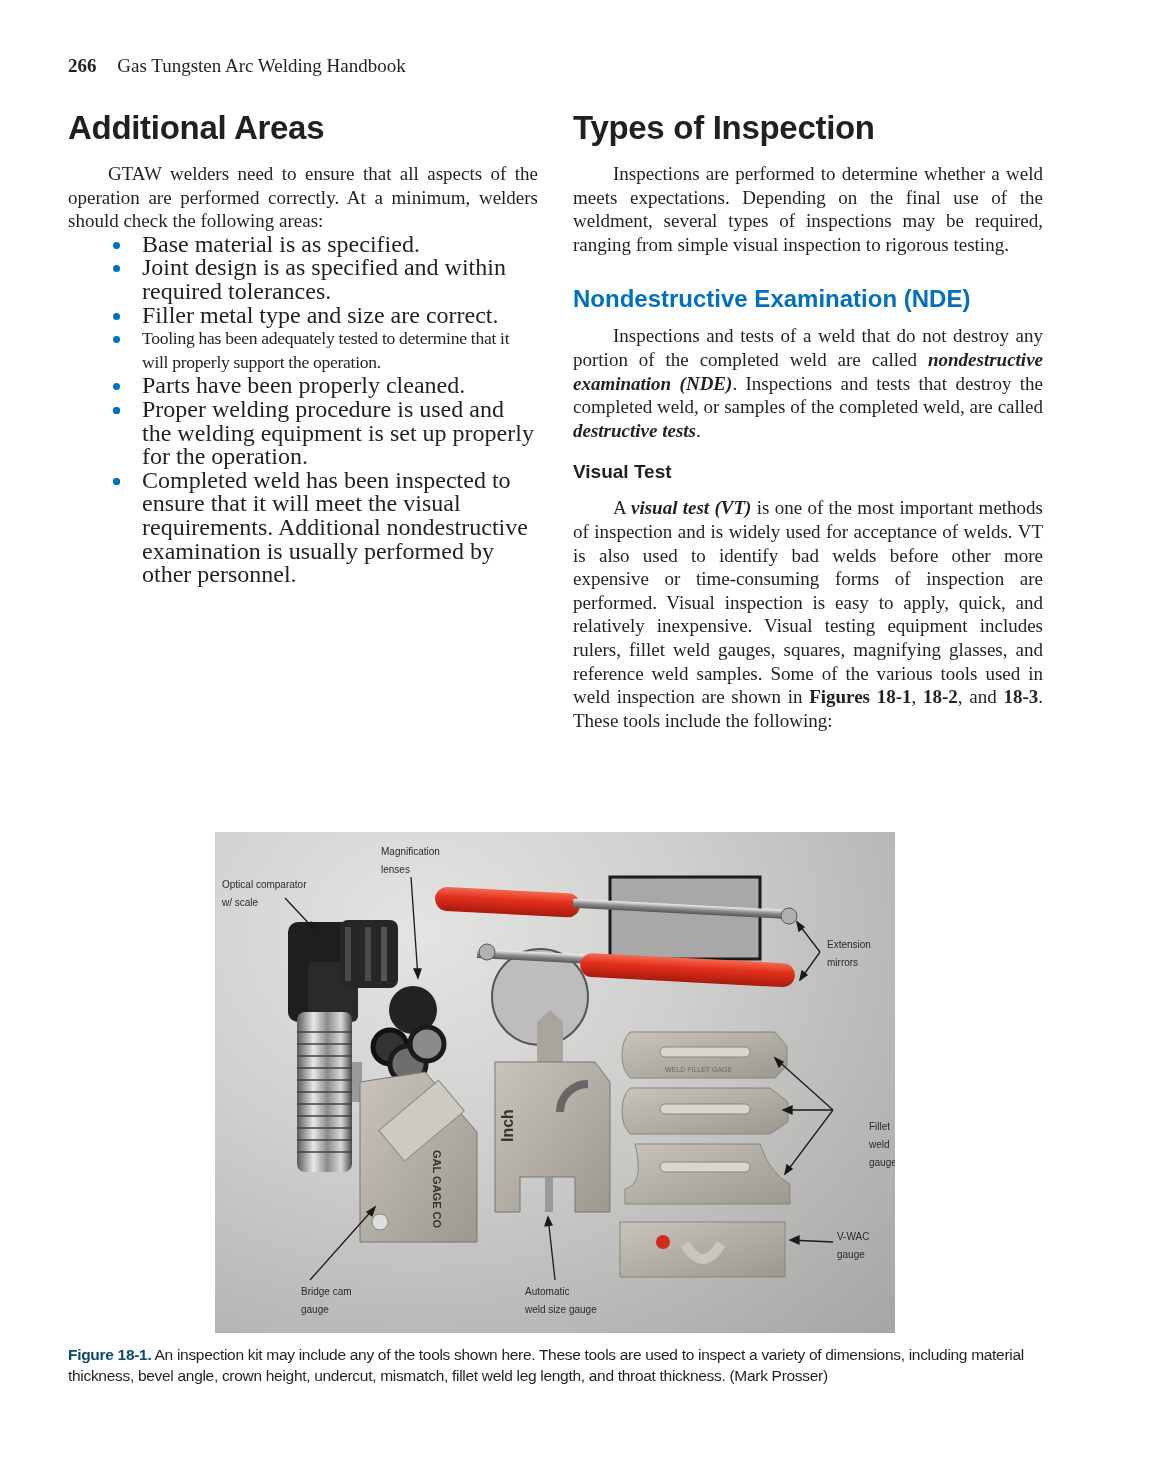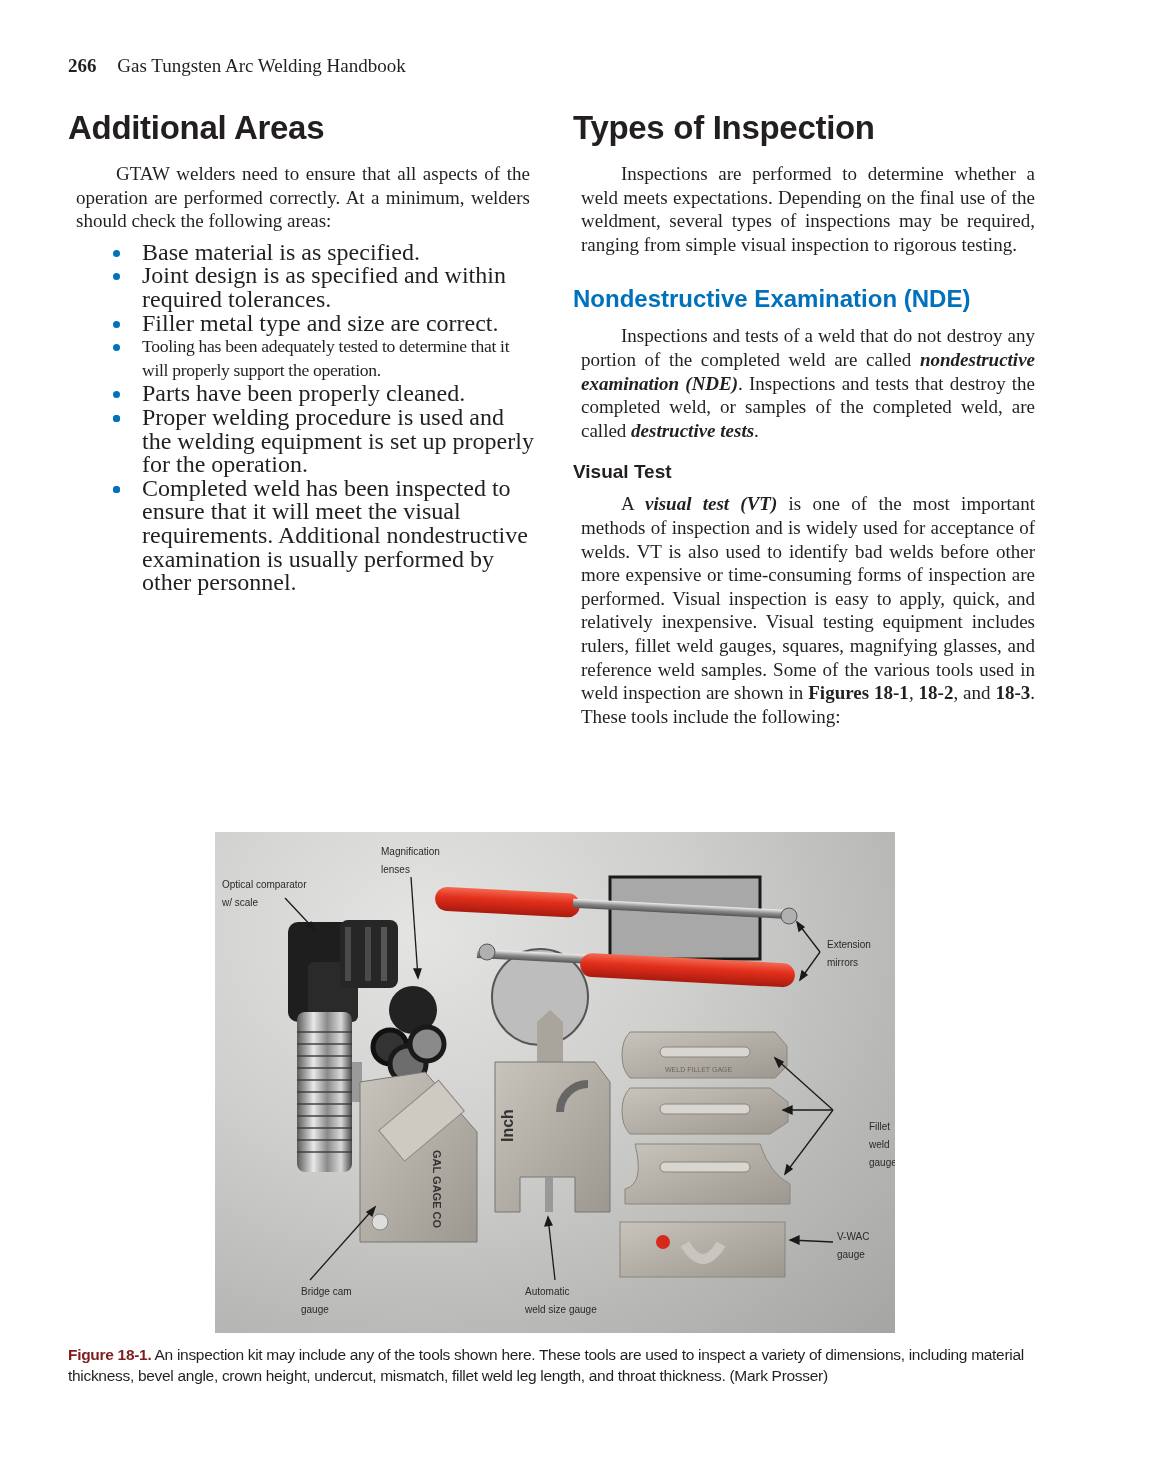--- a/index.html
+++ b/index.html
@@ -8,38 +8,38 @@
 
   .running-head { position: absolute; left: 68px; top: 55px; font-size: 19px; }
   .running-head .pnum { font-weight: bold; margin-right: 16px; }
 
   .col { position: absolute; top: 108px; width: 470px; }
   .col-left { left: 68px; }
   .col-right { left: 573px; }
 
   h1 { font-family: "Liberation Sans", sans-serif; font-weight: bold; font-size: 33px; margin: 0 0 14px 0; line-height: 40px; color: #231f20; letter-spacing: -0.3px; }
   h2 { font-family: "Liberation Sans", sans-serif; font-weight: bold; font-size: 24px; margin: 28px 0 10px 0; line-height: 30px; color: #0071bc; }
-  h3 { font-family: "Liberation Sans", sans-serif; font-weight: bold; font-size: 19px; margin: 18px 0 0 0; line-height: 24px; color: #231f20; }
-
-  p { font-family: "Liberation Serif", serif; font-size: 19px; line-height: 23.6px; margin: 8px; text-align: justify; text-indent: 40px; }
+  h3 { font-family: "Liberation Sans", sans-serif; font-weight: bold; font-size: 19px; margin: 18px 0 12px 0; line-height: 24px; color: #231f20; }
+
+  p { font-family: "Liberation Serif", serif; font-size: 19px; line-height: 23.6px; margin: 0; text-align: justify; text-indent: 40px; }
   em.term { font-style: italic; font-weight: bold; }
   b.ref { font-weight: bold; }
 
   ul.bullets { list-style: none; margin: 0; padding: 0; }
   ul.bullets li { position: relative; padding-left: 74px; font-family: "Liberation Serif", serif; font-size: 24px; line-height: 23.6px; }
   ul.bullets li.tight { font-size: 17.6px; letter-spacing: -0.3px; }
   ul.bullets li .dot { position: absolute; left: 45px; top: 9px; width: 7px; height: 7px; border-radius: 50%; background: #0071bc; }
 
   .figure { position: absolute; left: 215px; top: 832px; width: 680px; height: 501px; overflow: hidden;
     background: radial-gradient(ellipse at 30% 20%, #e4e4e2 0%, #cfcfcd 40%, #b6b6b4 75%, #a5a5a3 100%); }
   .figure svg { position: absolute; left: 0; top: 0; }
   .flabel { position: absolute; font-family: "Liberation Sans", sans-serif; font-size: 10px; line-height: 18px; color: #2a2a2a; white-space: pre-line; }
 
   .caption { position: absolute; left: 68px; top: 1344px; width: 1020px; font-family: "Liberation Sans", sans-serif; font-size: 15.5px; line-height: 21px; color: #231f20; letter-spacing: -0.3px; }
-  .caption .figlabel { color: #7f1d1d; font-weight: bold; }
+  .caption .figlabel { color: #0c4a6e; font-weight: bold; }
 </style>
 </head>
 <body>
 
 <div class="running-head serif">
   <span class="pnum">266</span>
   <span>Gas Tungsten Arc Welding Handbook</span>
 </div>
 
 <div class="col col-left">

